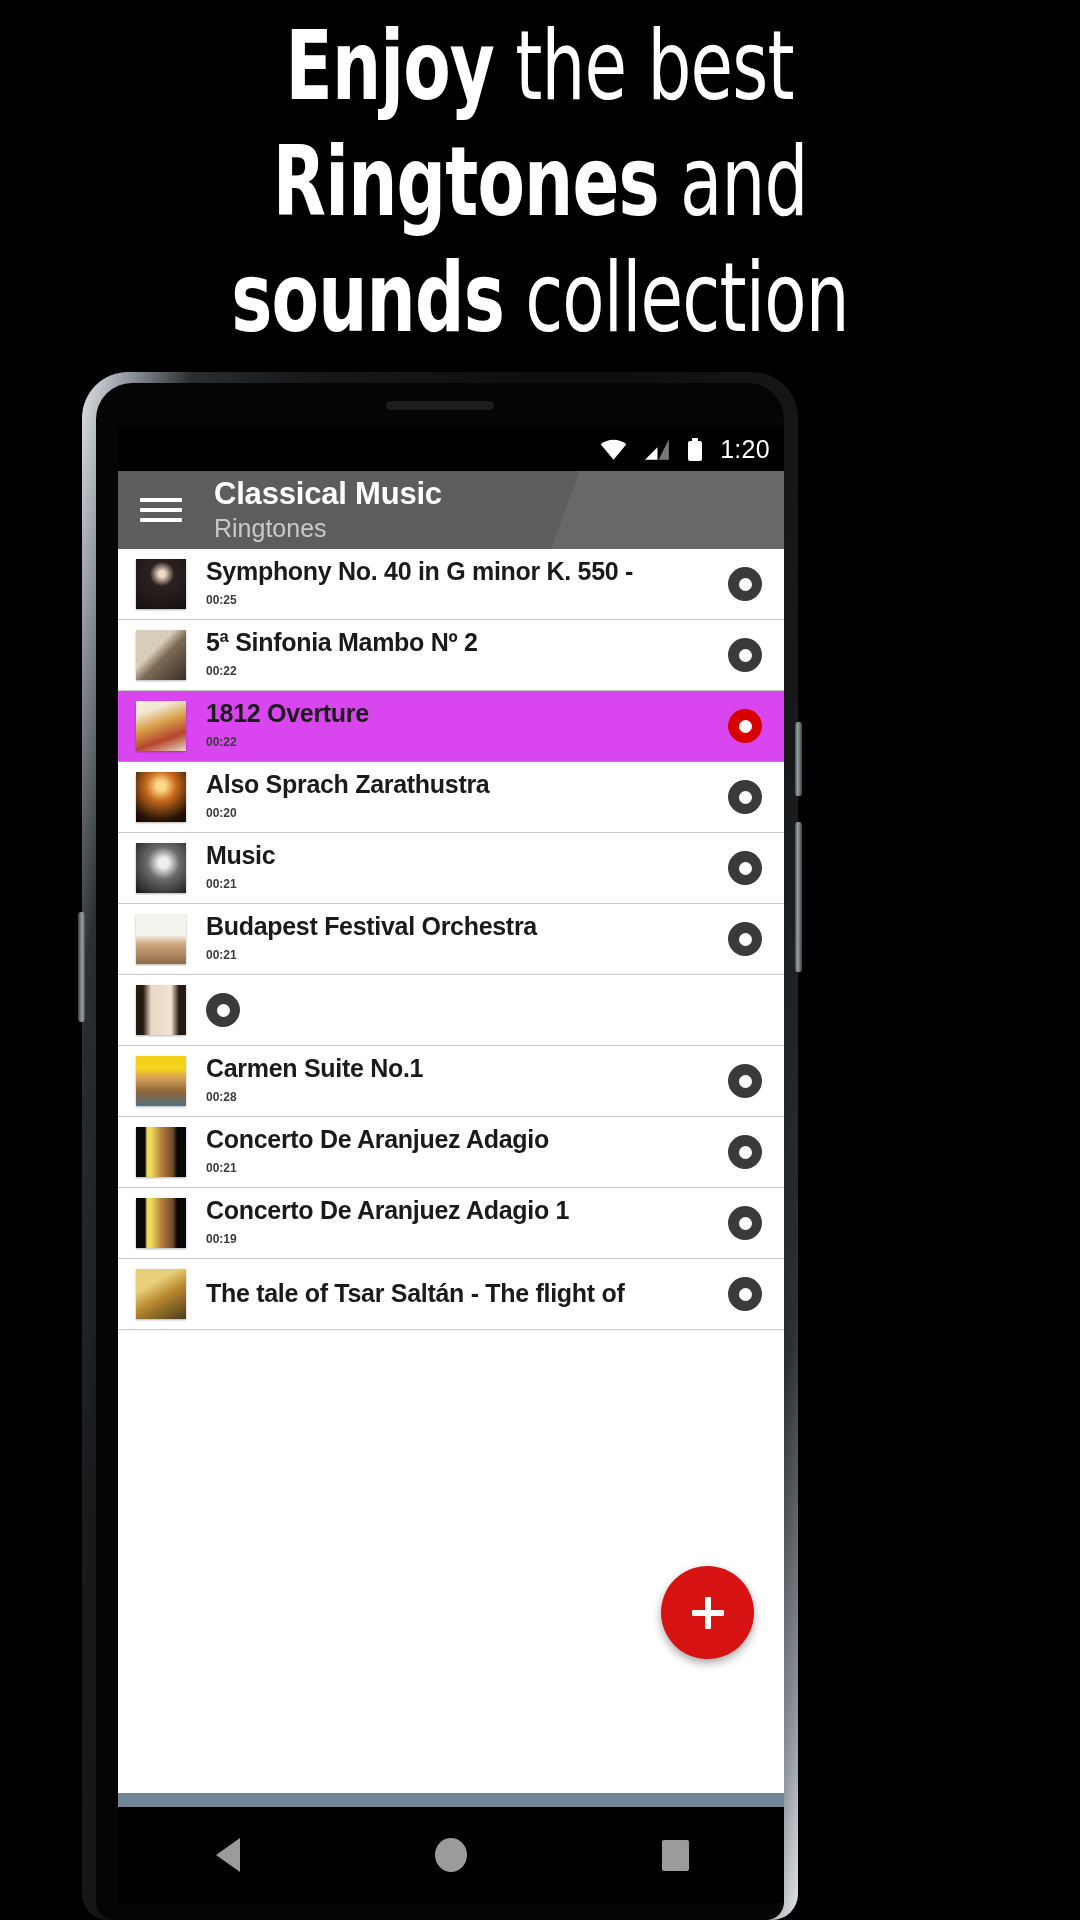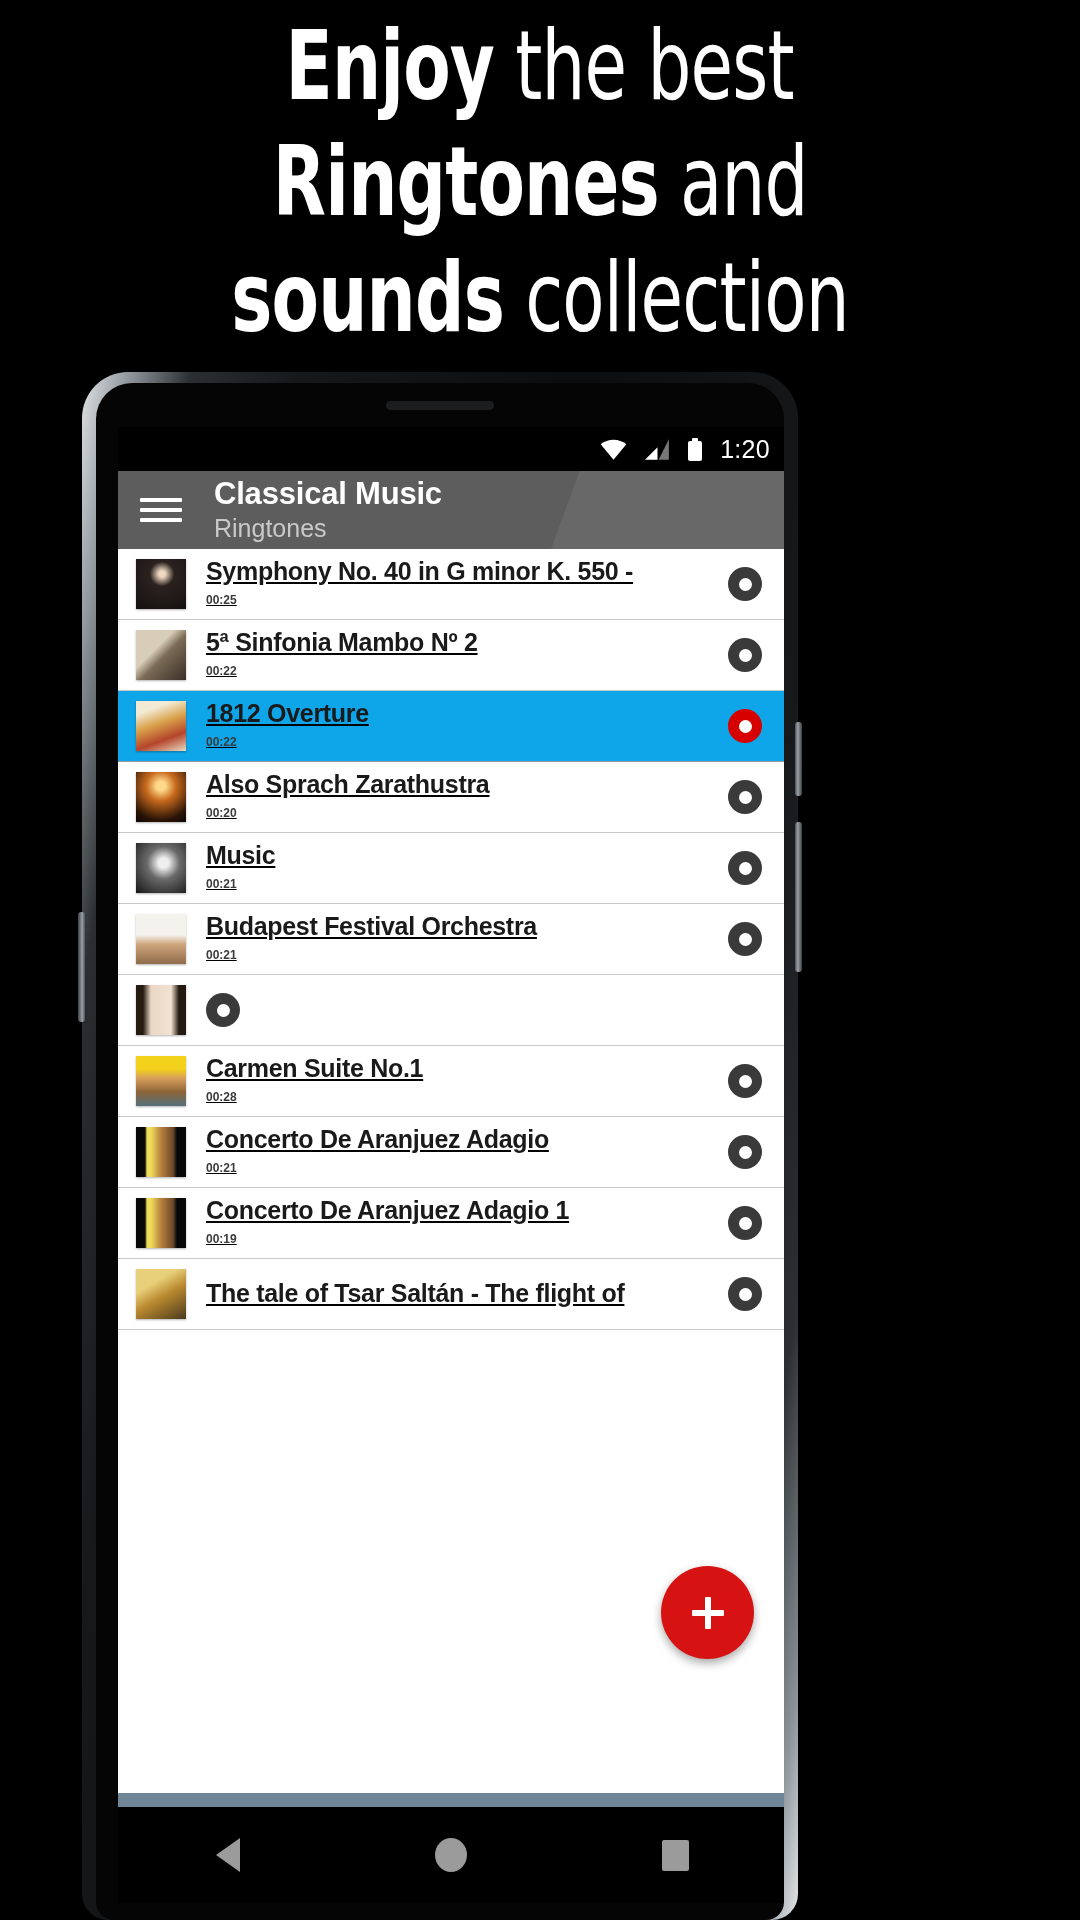--- a/index.html
+++ b/index.html
@@ -105,27 +105,27 @@
   .hamburger i:nth-child(3){ top:23px; }
   .titlewrap { margin-left:32px; position:relative; z-index:2; }
   .app-title {
     color:#fff; font-size:31px; font-weight:700; line-height:34px; letter-spacing:-.2px;
   }
   .app-sub {
     color:#c9c9c9; font-size:25px; font-weight:400; line-height:30px; margin-top:2px;
   }
 
   
-  .list { position:relative; background:#fff;text-decoration:underline; }
+  .list { position:relative; background:#fff; }
   .row {
     position:relative; display:flex; align-items:center;
     height:71px; padding:0 0 0 18px;
     border-bottom:1px solid #c8c8c8; background:#fff;
   }
-  .row.selected { background:#0ea5e9; border-bottom:1px solid #9a9a9a; }
+  .row.selected { background:#d946ef; border-bottom:1px solid #9a9a9a; }
   .thumb {
     flex:0 0 auto; width:50px; height:50px; margin-right:20px;
     background:#222; position:relative; overflow:hidden;
     box-shadow:0 1px 2px rgba(0,0,0,.3);
   }
   .thumb .art { position:absolute; inset:0; }
   .meta { flex:1 1 auto; min-width:0; }
   .r-title {
     font-size:25px; font-weight:700; color:#1a1a1a; line-height:28px;
     white-space:nowrap; overflow:hidden; letter-spacing:-.3px;

